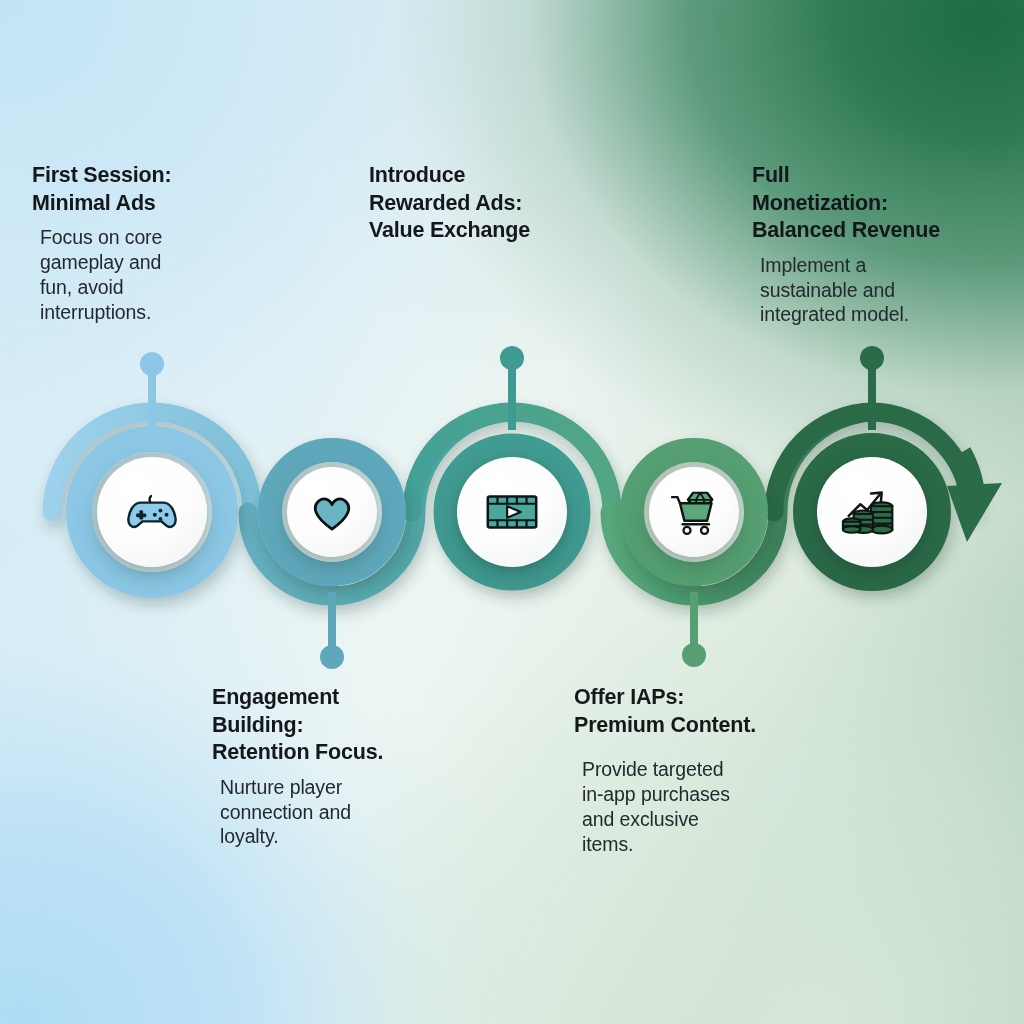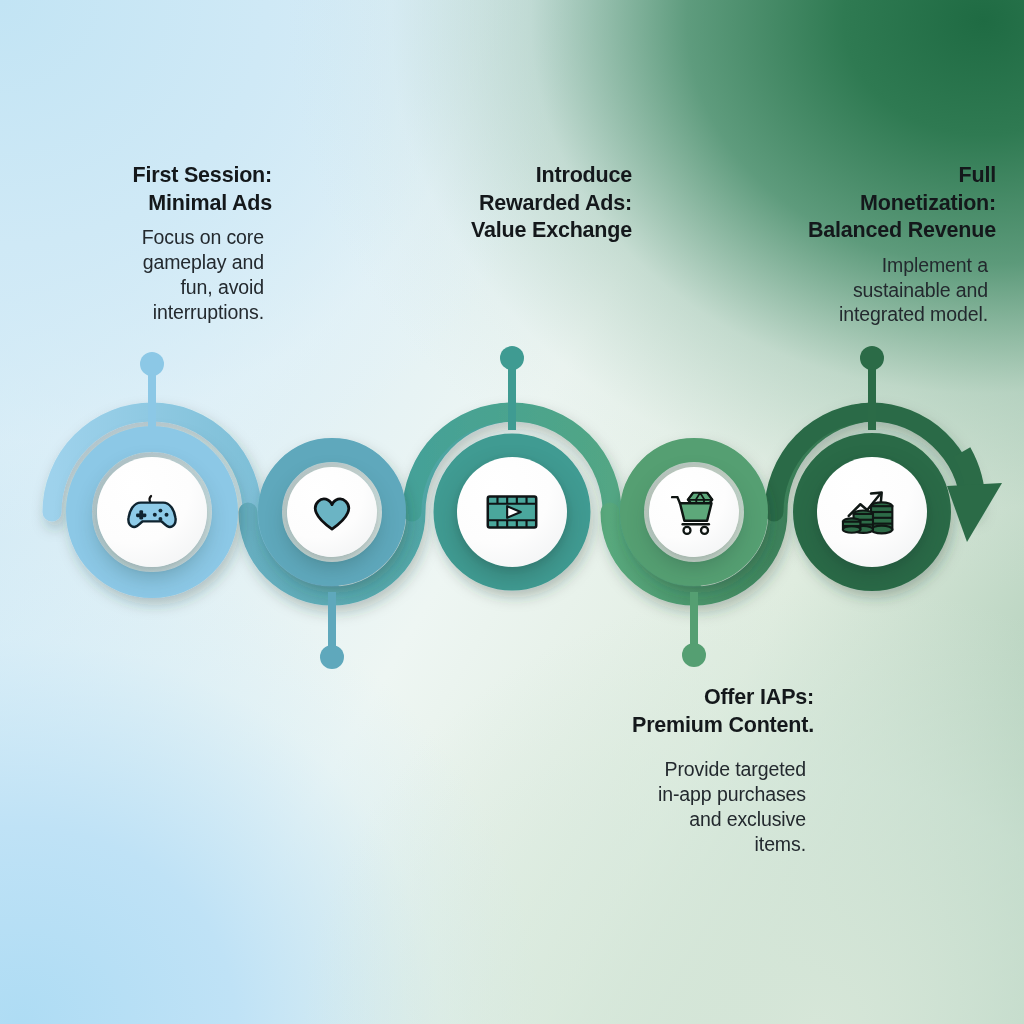--- a/index.html
+++ b/index.html
@@ -40,21 +40,21 @@
     box-shadow: 0 10px 22px rgba(30,60,50,0.28), 0 2px 6px rgba(30,60,50,0.14);
     display: flex;
     align-items: center;
     justify-content: center;
   }
   .disc svg { display: block; }
 
   
   .textblock {
     position: absolute;
-    text-align: right;
+    text-align: left;
     line-height: 1.28;
   }
   .tb-title {
     font-size: 21.5px;
     font-weight: bold;
     color: #14181b;
     letter-spacing: -0.2px;
     margin: 0 0 3px 0;
     white-space: pre-line;
   }
@@ -223,22 +223,30 @@
 
   <div class="textblock" style="left:32px; top:162px; width:240px;">
     <p class="tb-title">First Session:
 Minimal Ads</p>
     <p class="tb-desc">Focus on core
 gameplay and
 fun, avoid
 interruptions.</p>
   </div>
 
-
-  <div class="textblock" style="left:392px; top:162px; width:240px;">
+  <div class="textblock" style="left:212px; top:684px; width:240px;">
+    <p class="tb-title">Engagement
+Building:
+Retention Focus.</p>
+    <p class="tb-desc">Nurture player
+connection and
+loyalty.</p>
+  </div>
+
+  <div class="textblock" style="left:369px; top:162px; width:240px;">
     <p class="tb-title">Introduce
 Rewarded Ads:
 Value Exchange</p>
   </div>
 
   <div class="textblock" style="left:574px; top:684px; width:240px;">
     <p class="tb-title">Offer IAPs:
 Premium Content.</p>
     <p class="tb-desc" style="margin-top:18px;">Provide targeted
 in-app purchases

